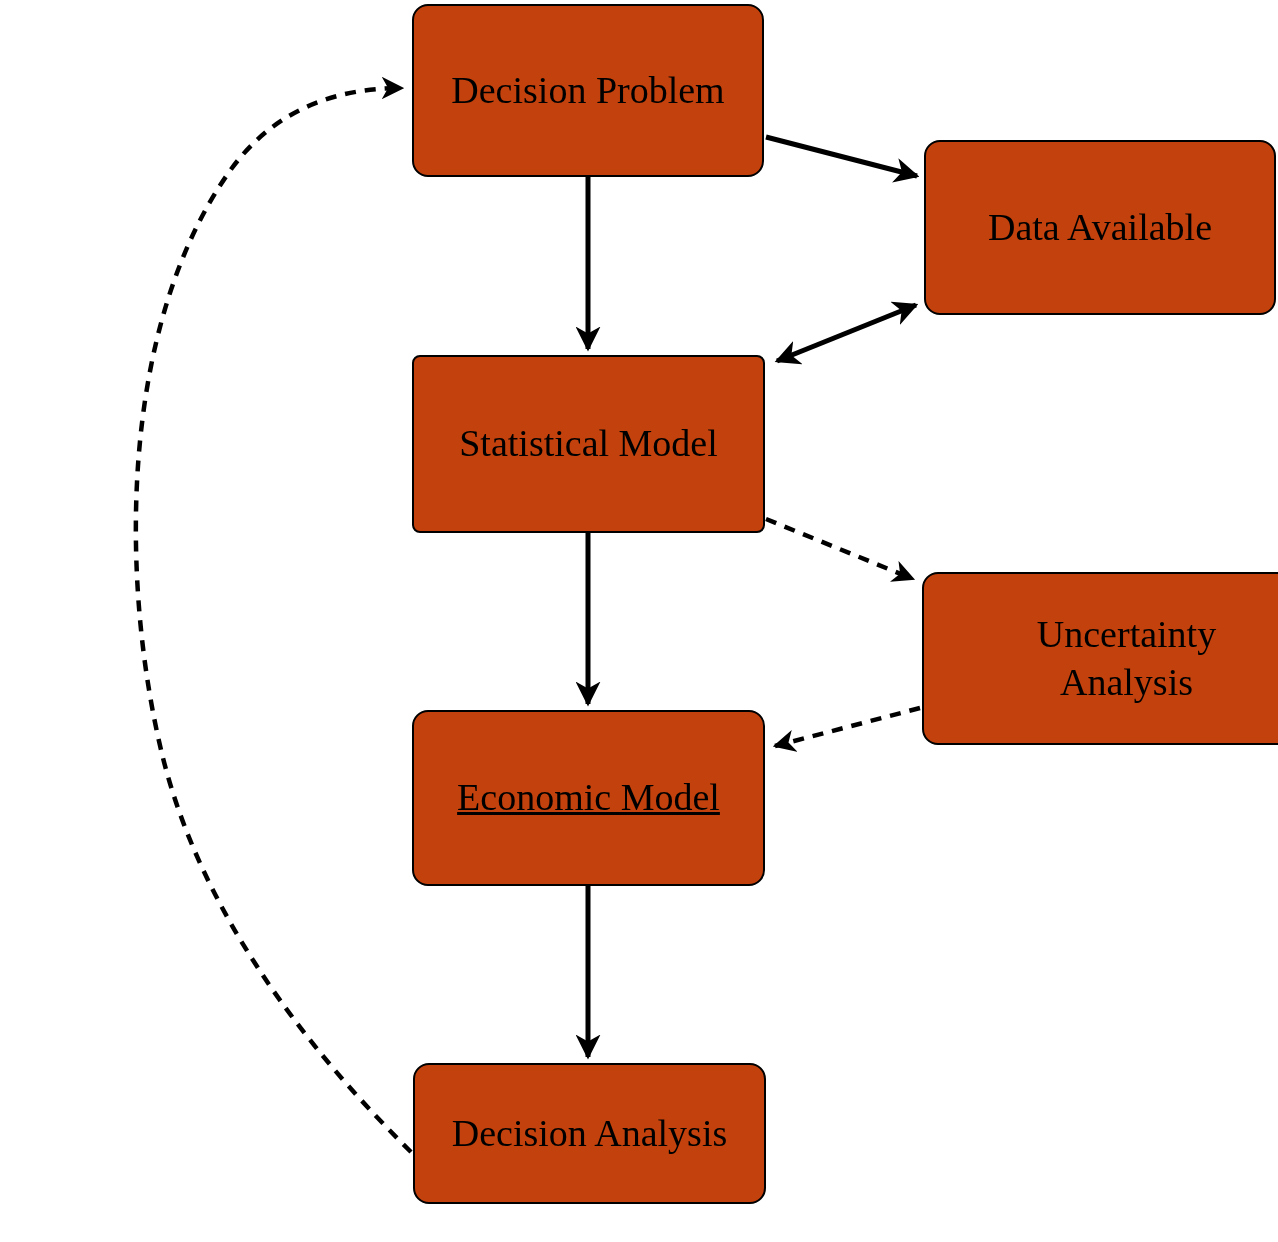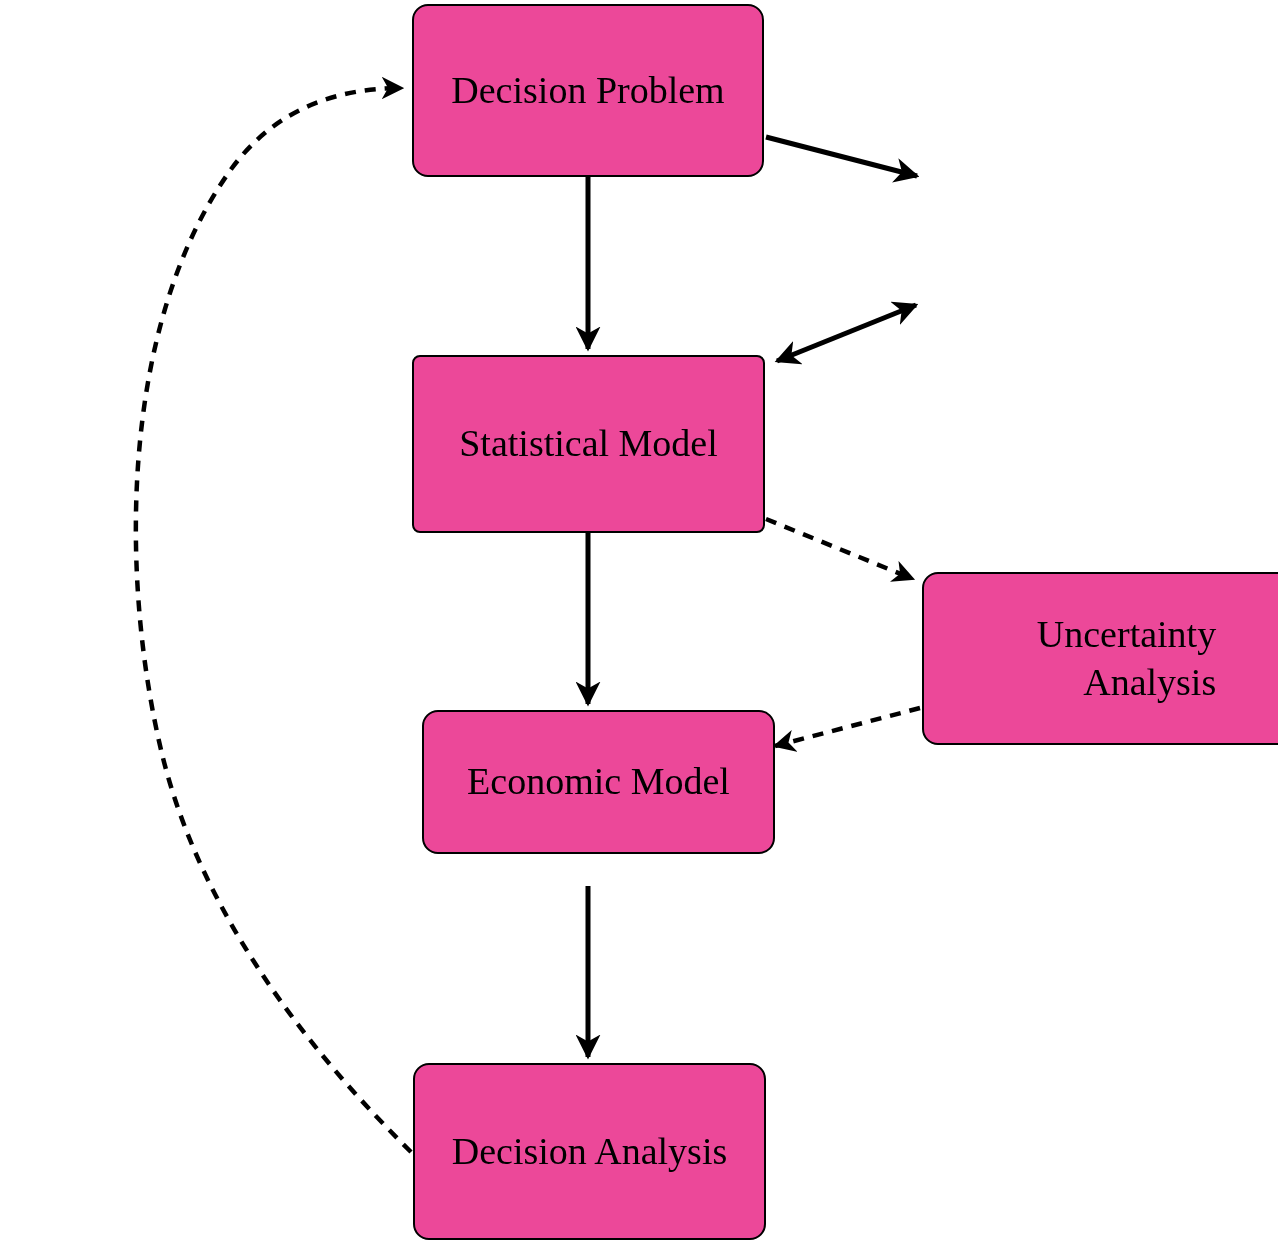--- a/index.html
+++ b/index.html
@@ -20,38 +20,38 @@
     left: 0;
     top: 0;
     width: 1278px;
     height: 1242px;
     z-index: 1;
   }
   .node {
     position: absolute;
     z-index: 2;
     box-sizing: border-box;
-    background: #ec4899;
+    background: #c2410c;
     border: 2px solid #000000;
     border-radius: 16px;
     display: flex;
     align-items: center;
     justify-content: center;
-    text-align: right;
+    text-align: center;
     font-size: 38px;
     color: #000000;
     line-height: 1.25;
     white-space: pre-line;
   }
   .node-decision-problem   { left: 412px; top: 4px;    width: 352px; height: 173px; }
   .node-data-available     { left: 924px; top: 140px;  width: 352px; height: 175px; }
   .node-statistical-model  { left: 412px; top: 355px;  width: 353px; height: 178px; border-radius: 8px; }
   .node-uncertainty-analysis { left: 922px; top: 572px; width: 409px; height: 173px; }
-  .node-economic-model     { left: 422px; top: 710px;  width: 353px; height: 144px; }
-  .node-decision-analysis  { left: 413px; top: 1063px; width: 353px; height: 177px; }
+  .node-economic-model     { left: 412px; top: 710px;  width: 353px; height: 176px; text-decoration: underline; }
+  .node-decision-analysis  { left: 413px; top: 1063px; width: 353px; height: 141px; }
 
   path.edge {
     fill: none;
     stroke: #000000;
     stroke-width: 5px;
   }
   path.edge.dashed {
     stroke-dasharray: 11 9;
     stroke-width: 4.5px;
   }
@@ -82,20 +82,23 @@
 
     <path class="edge" d="M 588 886 L 588 1057" marker-end="url(#stealth)"></path>
 
     <path class="edge dashed" d="M 411 1152 C 320 1062, 205 925, 163 758 C 120 585, 118 325, 232 168 C 275 110, 335 88, 402 88" marker-end="url(#stealth)"></path>
   </svg>
 
   <div class="node node-decision-problem">
     <span>Decision Problem</span>
   </div>
 
+  <div class="node node-data-available">
+    <span>Data Available</span>
+  </div>
 
   <div class="node node-statistical-model">
     <span>Statistical Model</span>
   </div>
 
   <div class="node node-uncertainty-analysis">
     <span>Uncertainty
 Analysis</span>
   </div>
 

